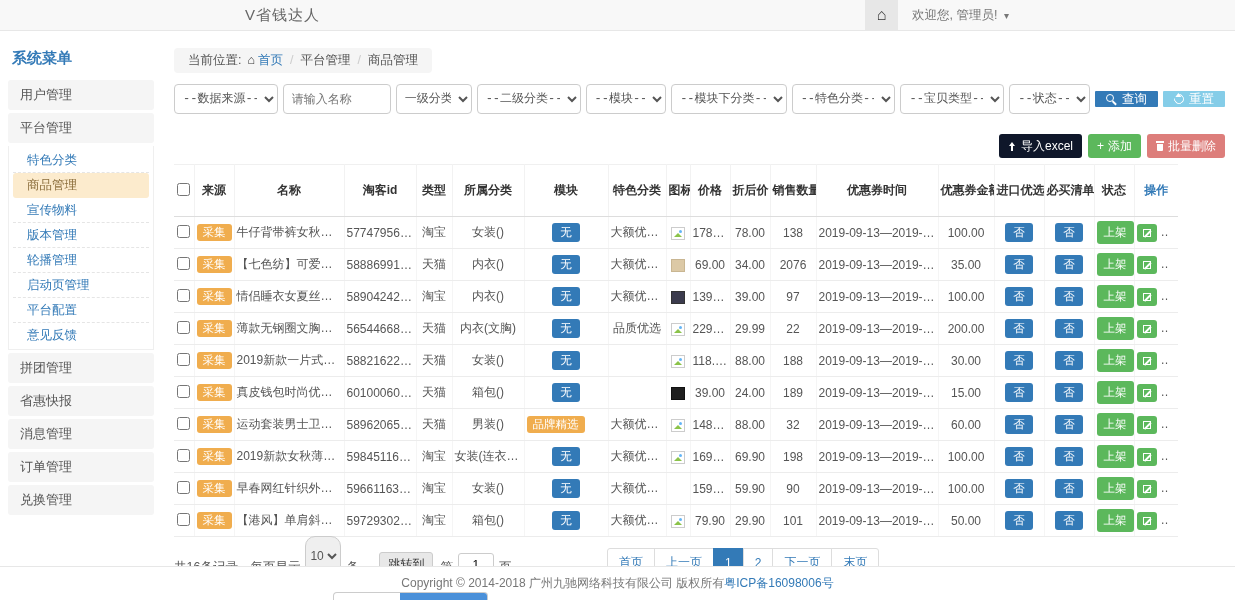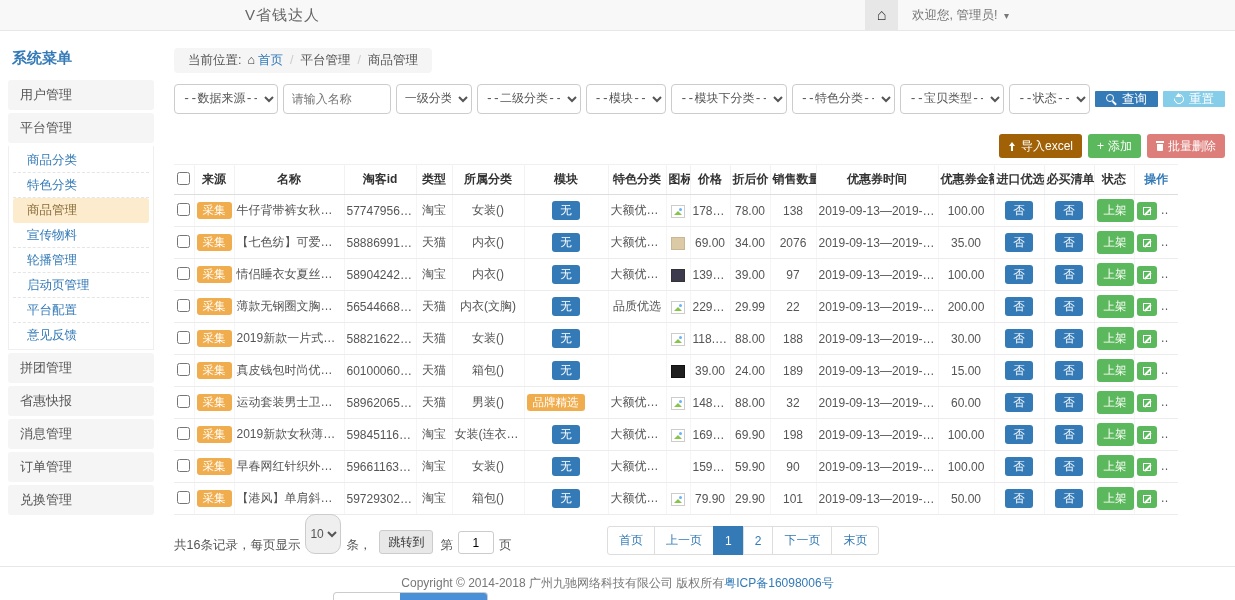--- a/index.html
+++ b/index.html
@@ -30,40 +30,40 @@
   
   .filters{margin-top:11px;display:flex;align-items:center;gap:5px}
   select.fsel{height:30px;border:1px solid #ccc;border-radius:4px;background:#fff;font-size:12px;color:#555;padding:0 4px;font-family:Liberation Mono, monospace;min-width:70px}
   .finput{height:30px;width:108px;border:1px solid #ccc;border-radius:4px;font-size:12px;color:#555;padding:0 8px;font-family:inherit}
   .btn{display:inline-flex;align-items:center;gap:5px;height:16px;padding:0 11px;border-radius:1px;border:none;font-size:12.5px;color:#fff;cursor:pointer;font-family:inherit;white-space:nowrap}
   .btn-primary{background:#337ab7}
   .btn-reset{background:#85cde8}
   
   .toolbar{margin-top:20px;display:flex;justify-content:flex-end;gap:6px}
   .btn-sm{height:24px;padding:0 9px;font-size:12px;border-radius:3px;gap:4px}
-  .btn-info{background:#a16207}
+  .btn-info{background:#0f172a}
   .btn-green{background:#5cb85c}
   .btn-red{background:#dd7e7b}
   
   .searchico{display:inline-block;width:11px;height:11px;position:relative}
   .searchico::before{content:"";position:absolute;top:0;left:0;width:6px;height:6px;border:1.5px solid #fff;border-radius:50%}
   .searchico::after{content:"";position:absolute;width:5px;height:1.5px;background:#fff;transform:rotate(45deg);top:8px;left:6px}
   .refico{display:inline-block;width:10px;height:10px;border:1.5px solid #fff;border-radius:50%;border-top-color:transparent;position:relative;transform:rotate(-40deg)}
   .refico::after{content:"";position:absolute;top:-4px;right:-2px;border:3px solid transparent;border-bottom:4px solid #fff;transform:rotate(40deg)}
   .upico{display:inline-block;width:9px;height:9px;position:relative}
   .upico::before{content:"";position:absolute;top:0;left:1px;border-left:3.5px solid transparent;border-right:3.5px solid transparent;border-bottom:4px solid #fff}
   .upico::after{content:"";position:absolute;top:4px;left:3.5px;width:2px;height:5px;background:#fff}
   .tico{display:inline-block;width:8px;height:10px;position:relative}
   .tico::before{content:"";position:absolute;top:0;left:0;right:0;height:2px;background:#fff}
   .tico::after{content:"";position:absolute;top:3px;left:1px;right:1px;bottom:0;background:#fff;border-radius:0 0 1px 1px}
   .editico{display:inline-block;width:8px;height:8px;border:1px solid #fff;position:relative}
   .editico::after{content:"";position:absolute;width:9px;height:1.5px;background:#fff;transform:rotate(-45deg);top:3px;left:-1px}
   
   .gtable{margin-top:6px;width:1004px;border-collapse:collapse;table-layout:fixed;font-size:12px}
-  .gtable th{font-weight:bold;color:#333;padding:6px 2px;text-align:center;border-top:1px solid #f0f0f0;border-bottom:1px solid #ddd;border-right:1px solid #f2f2f2;white-space:nowrap;overflow:hidden}
+  .gtable th{font-weight:bold;color:#333;padding:17px 2px;text-align:center;border-top:1px solid #f0f0f0;border-bottom:1px solid #ddd;border-right:1px solid #f2f2f2;white-space:nowrap;overflow:hidden}
   .gtable td{padding:4px 2px;text-align:center;color:#555;border-bottom:1px solid #ececec;border-right:1px solid #f5f5f5;white-space:nowrap;overflow:hidden;text-overflow:ellipsis;height:26px}
   .gtable th:last-child,.gtable td:last-child{border-right:none}
   .th-ops{color:#337ab7 !important}
   .badge{display:inline-block;border-radius:3px;color:#fff;padding:3px 6px;font-size:11.5px;line-height:1;vertical-align:middle}
   .badge-orange{background:#f0ad4e}
   .badge-blue{background:#337ab7;padding:4px 8px;cursor:pointer;border:none;font-family:inherit;font-size:11.5px}
   .badge-green{background:#5cb85c;padding:4px 7px;cursor:pointer;border:none;font-family:inherit;font-size:11.5px;color:#fff;border-radius:3px}
   .opbtn{display:inline-flex;align-items:center;justify-content:center;width:20px;height:18px;border-radius:3px;border:none;cursor:pointer;vertical-align:middle}
   .opbtn.edit{background:#5cb85c;margin-right:4px}
   .opbtn.del{background:#d9534f}
@@ -105,24 +105,24 @@
   </div>
 </header>
 
 <div class="content">
   <aside class="sidebar">
     <div class="side-title">系统菜单</div>
     <nav id="side-menu">
         <div class="side-group">用户管理</div>
         <div class="side-group">平台管理</div>
         <div class="side-sub">
-          <div class="side-sub-item">商品分类</div>
           <div class="side-sub-item">特色分类</div>
           <div class="side-sub-item active">商品管理</div>
           <div class="side-sub-item">宣传物料</div>
+          <div class="side-sub-item">版本管理</div>
           <div class="side-sub-item">轮播管理</div>
           <div class="side-sub-item">启动页管理</div>
           <div class="side-sub-item">平台配置</div>
           <div class="side-sub-item">意见反馈</div>
         </div>
         <div class="side-group">拼团管理</div>
         <div class="side-group">省惠快报</div>
         <div class="side-group">消息管理</div>
         <div class="side-group">订单管理</div>
         <div class="side-group">兑换管理</div>

